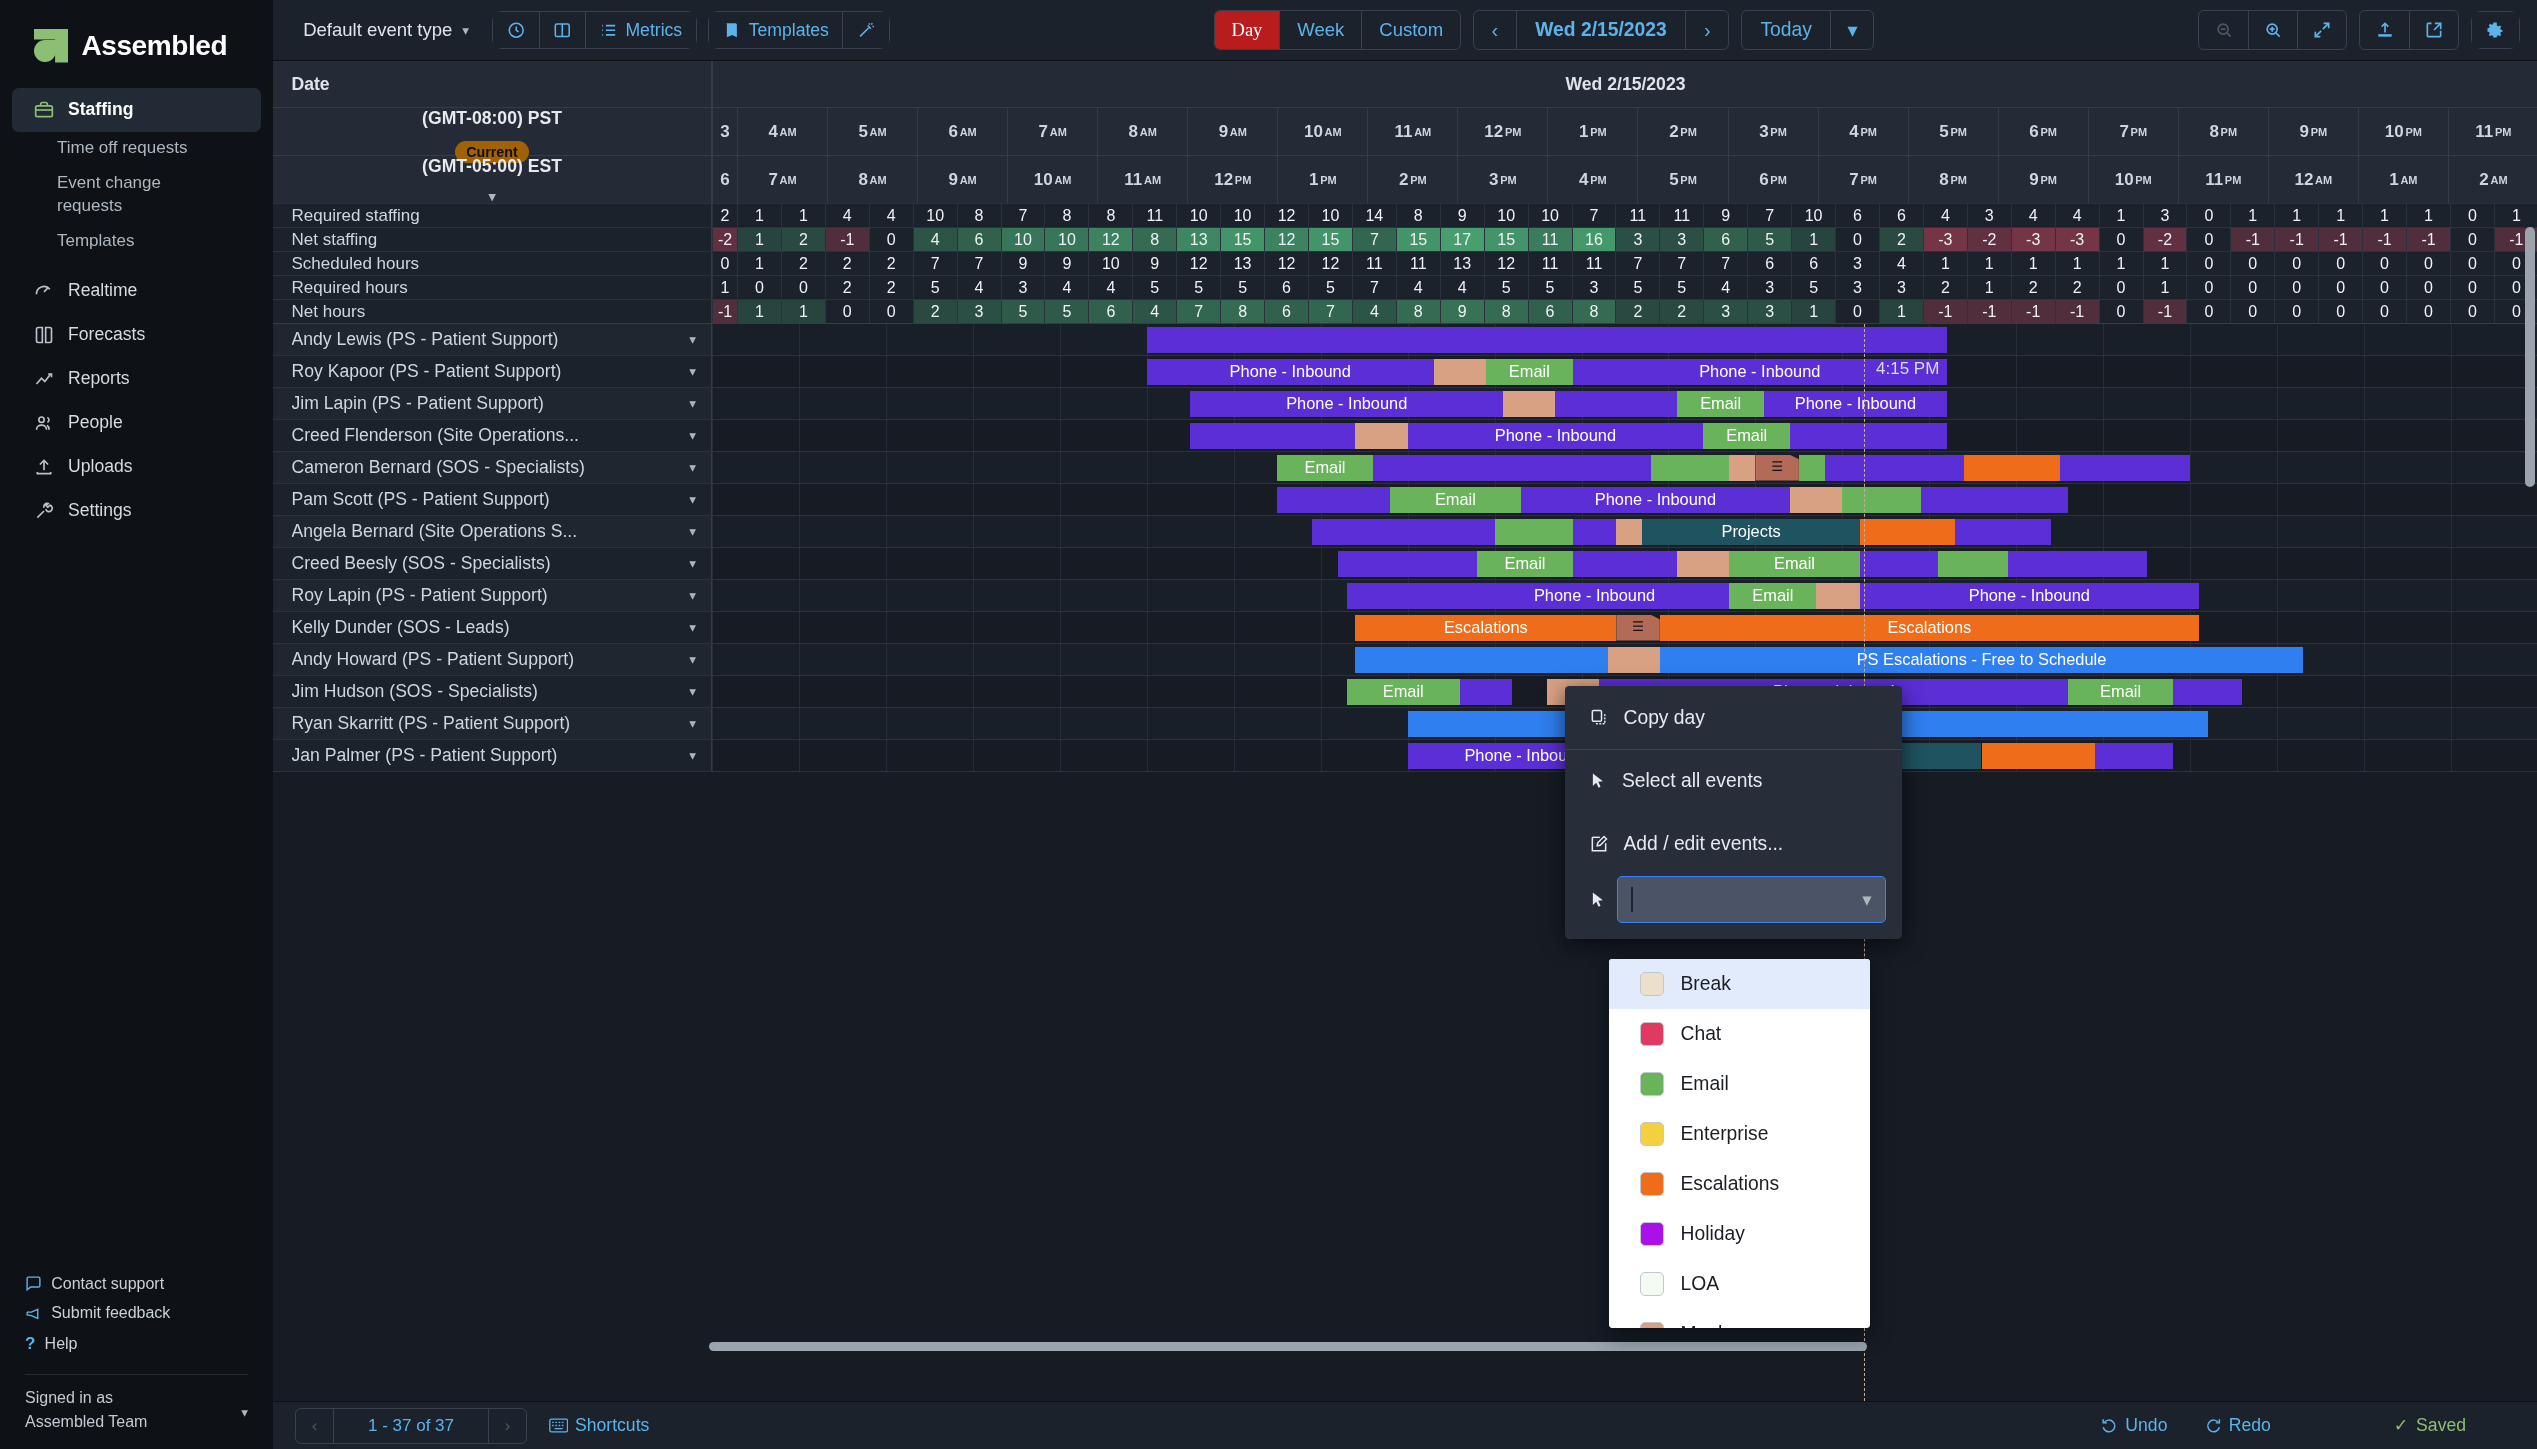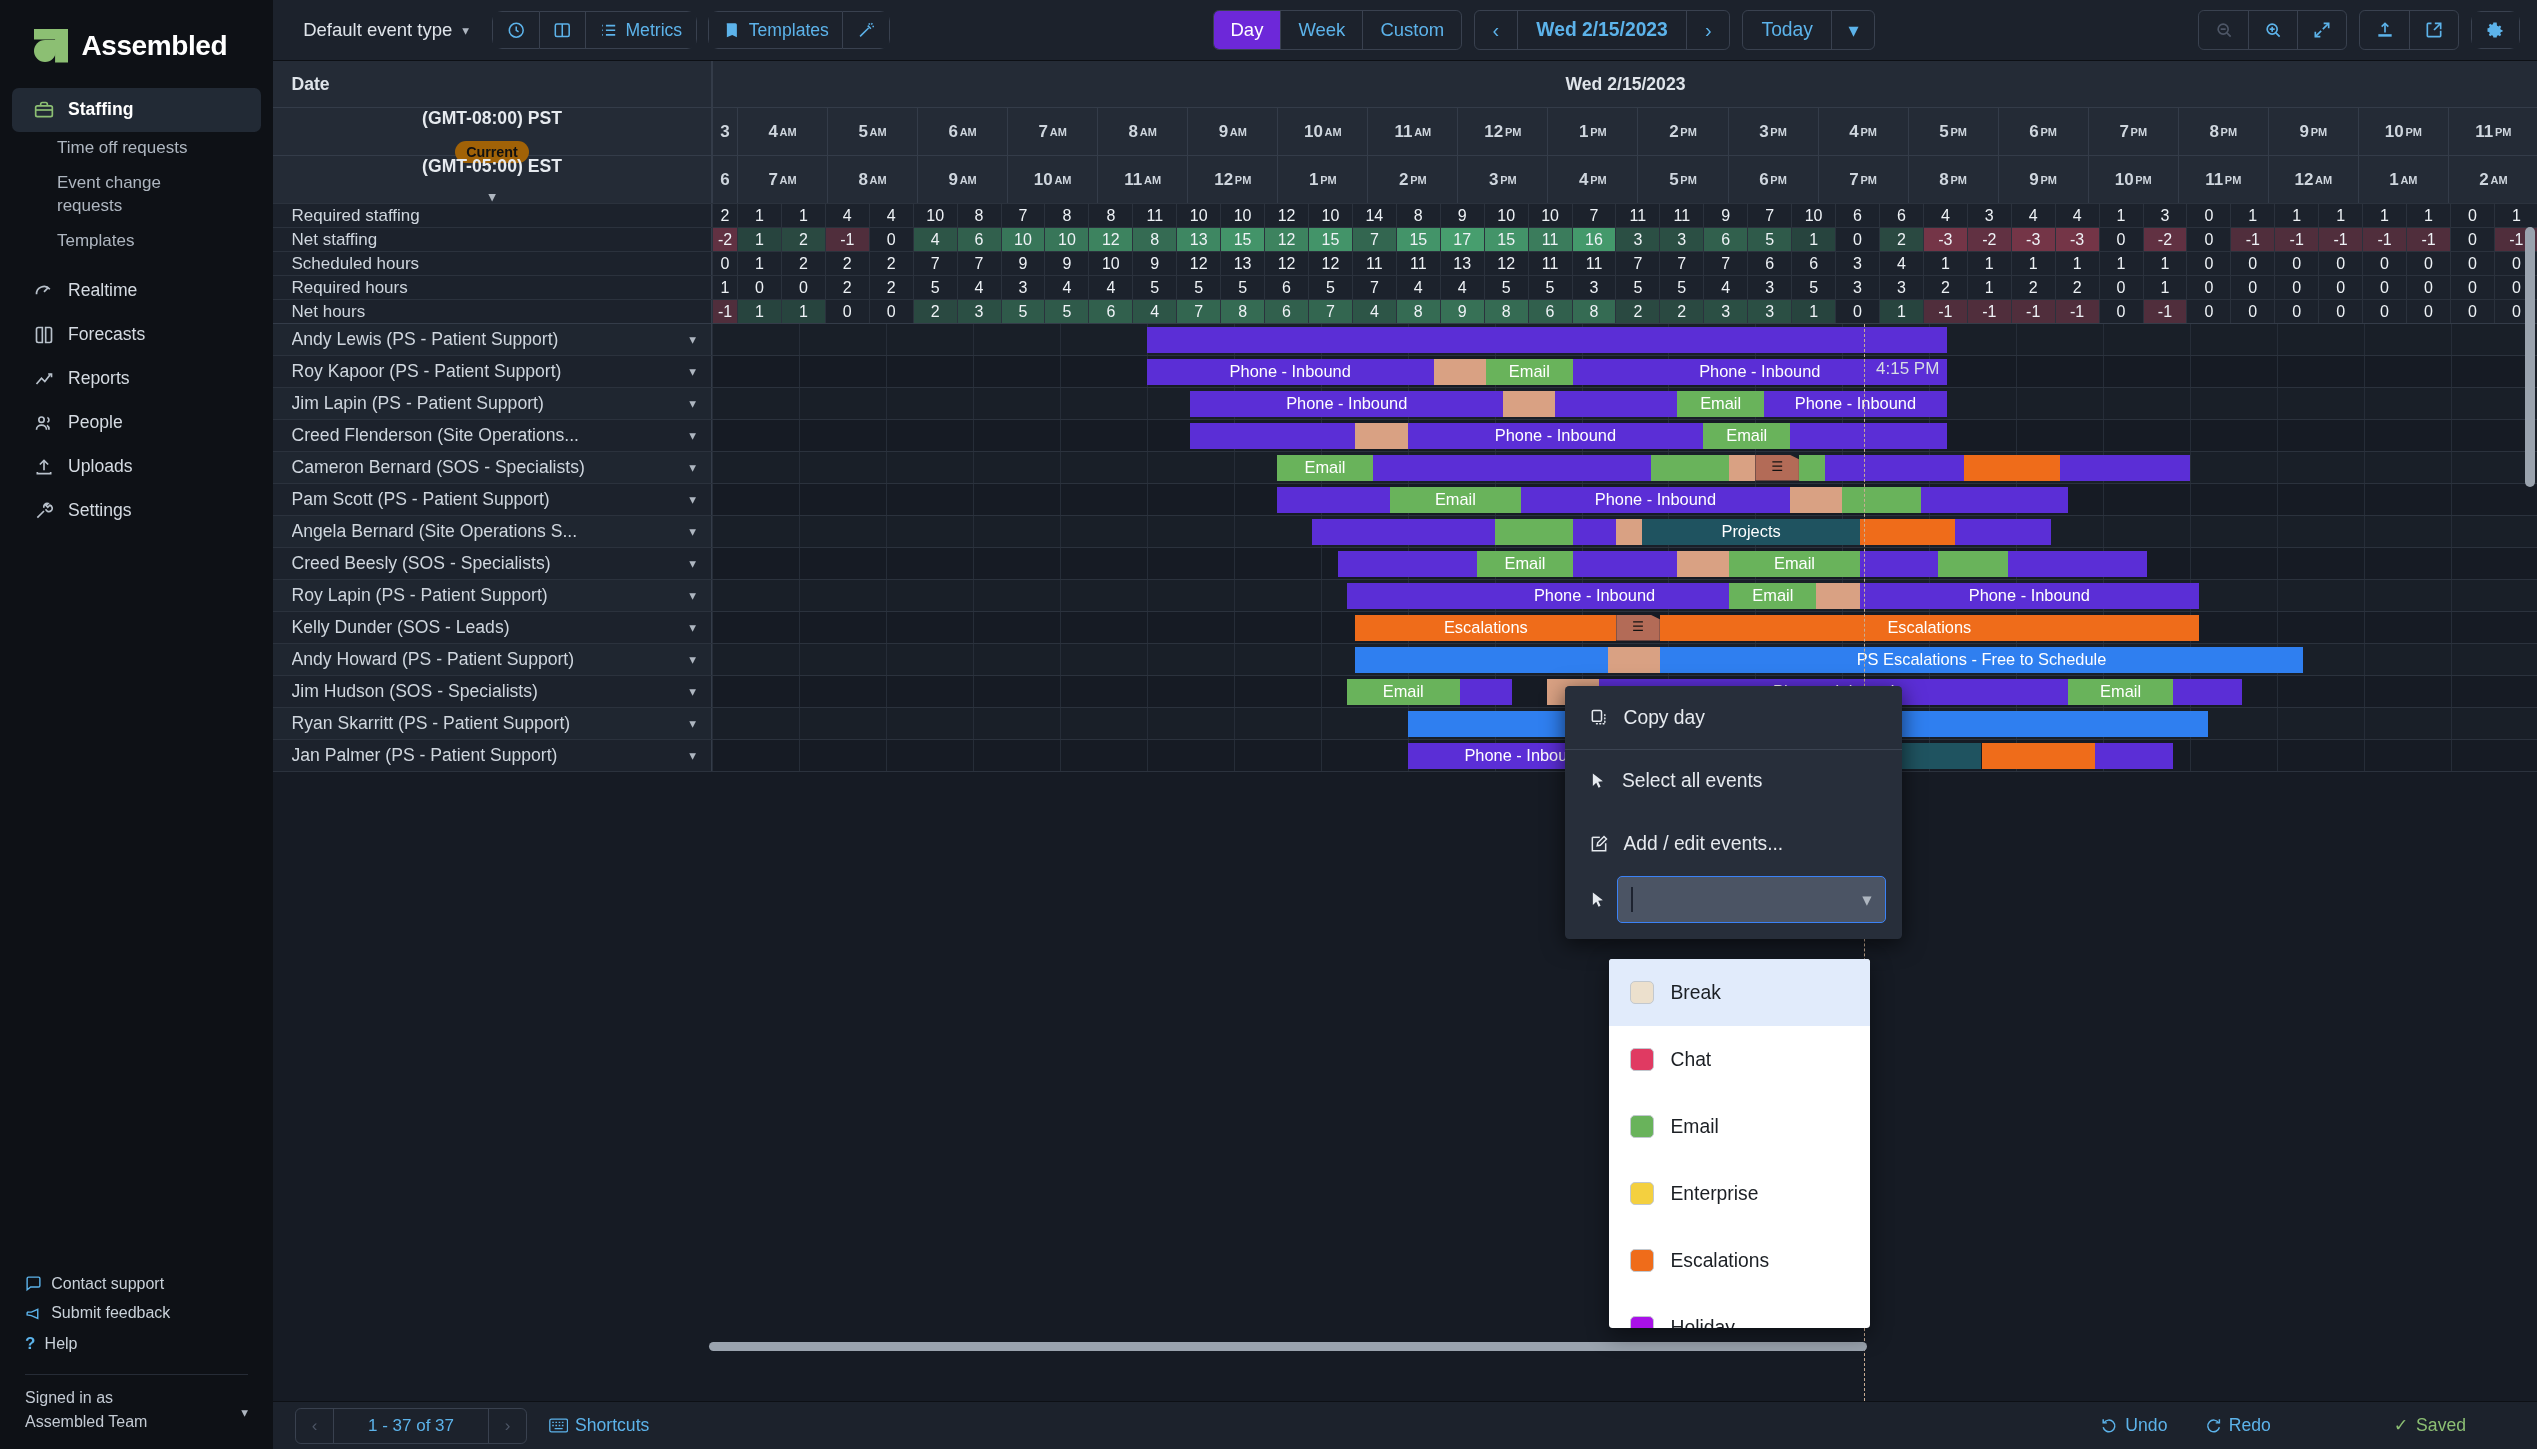--- a/index.html
+++ b/index.html
@@ -47,21 +47,21 @@
   .tb-group .tb-btn { border-left-width:0; border-radius:0; }
   .tb-group .tb-btn:first-child { border-left-width:0.8px; border-radius:5.9px 0 0 5.9px; }
   .tb-group .tb-btn:last-child { border-radius:0 5.9px 5.9px 0; }
   .tb-group.single .tb-btn { border-left-width:0.8px; border-radius:5.9px; }
   .evtype { color:#dfe4ea; font-size:18.5px; display:flex; align-items:center; gap:10px;
     padding:0 11.7px; }
   .seg { display:flex; border:0.8px solid #39414f; border-radius:5.9px; overflow:hidden; }
   .seg > div { height:38px; padding:0 17px; display:flex; align-items:center;
     font-size:18.5px; color:#5cb3ea; border-left:0.8px solid #39414f; }
   .seg > div:first-child { border-left:none; }
-  .seg > div.on { background:#6d28d9; color:#ffffff; }
+  .seg > div.on { background:#b91c1c; color:#ffffff;font-family:Liberation Serif, serif; }
   .datebox { display:flex; border:0.8px solid #39414f; border-radius:5.9px; overflow:hidden; }
   .datebox .arw { width:42px; height:38px; display:flex; align-items:center;
     justify-content:center; color:#5cb3ea; font-size:20px; }
   .datebox .lbl { padding:0 18.5px; height:38px; display:flex; align-items:center;
     font-size:19.3px; font-weight:bold; color:#5cb3ea; border-left:0.8px solid #39414f;
     border-right:0.8px solid #39414f; }
   .icbtn { width:49px; height:38px; display:flex; align-items:center;
     justify-content:center; color:#5cb3ea; border-left:0.8px solid #39414f; }
   .icbtn:first-child { border-left:none; }
   .icbtn.dim { color:#4d5666; }
@@ -142,21 +142,21 @@
     padding-left:23.5px; color:#e6eaef; font-size:19.3px; }
   .ctx-divider { height:0.8px; background:#3c4452; }
   .ctx-select { margin:0 0 0 23.5px; width:269px; height:47px; background:#4b5464;
     border:1.7px solid #3b82f6; border-radius:5px; display:flex; align-items:center;
     justify-content:space-between; padding:0 13.4px; color:#cfd6de; font-size:18.5px; }
   .caret-i { width:1.7px; height:25px; background:#1d2330; }
 
   
   #ddl { position:absolute; background:#fff; border-radius:3.4px; z-index:60;
     width:261px; box-shadow:0 6.7px 22px rgba(0,0,0,.45); overflow:hidden; }
-  .ddl-opt { display:flex; align-items:center; gap:17px; height:67px; padding-left:21px;
+  .ddl-opt { display:flex; align-items:center; gap:17px; height:50px; padding-left:31px;
     font-size:19.3px; color:#1b1f24; }
   .ddl-opt.hl { background:#e1ebfb; }
   .swatch { width:23.5px; height:23.5px; border-radius:5px; border:0.8px solid #c2c8cf; }
 
   
   #bottom { position:absolute; left:0; right:0; bottom:0; height:48px;
     background:#1c222c; border-top:0.8px solid #0d1015; display:flex;
     align-items:center; padding:0 22px; gap:22px; }
   .pager { display:flex; border:0.8px solid #39414f; border-radius:5.9px; overflow:hidden;}
   .pager div { height:34px; display:flex; align-items:center; justify-content:center;

